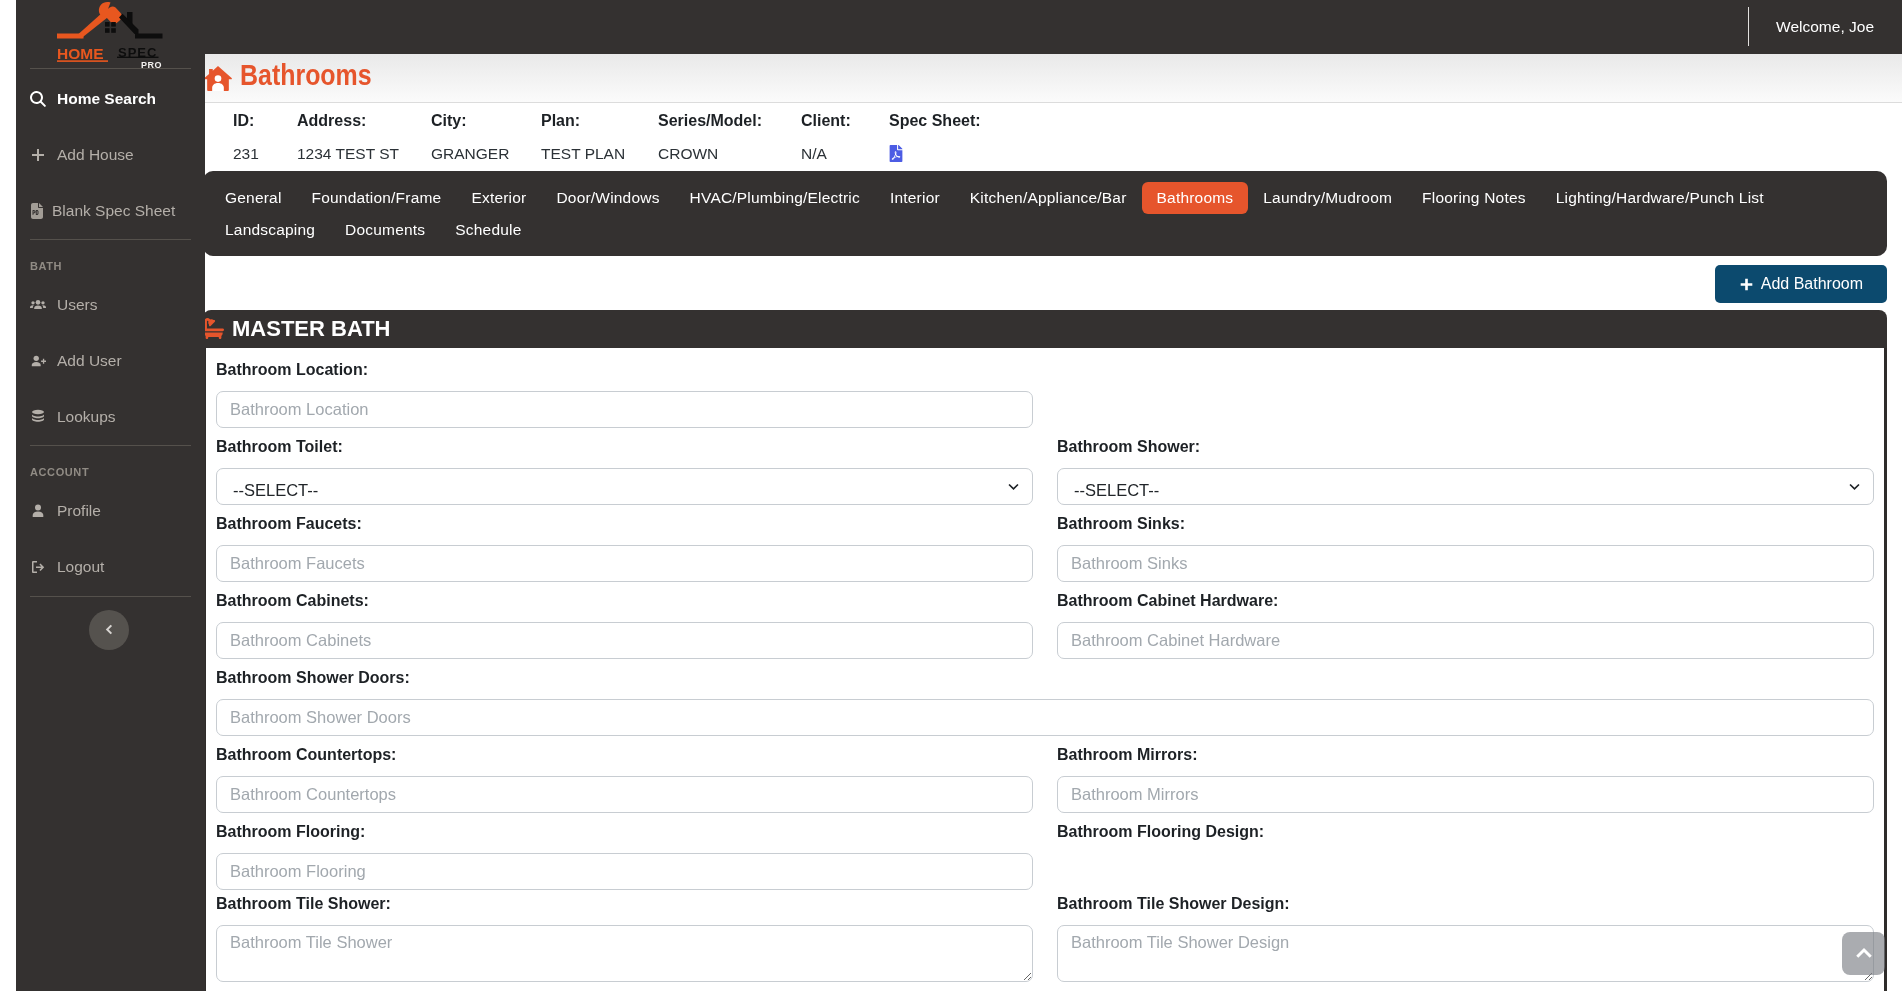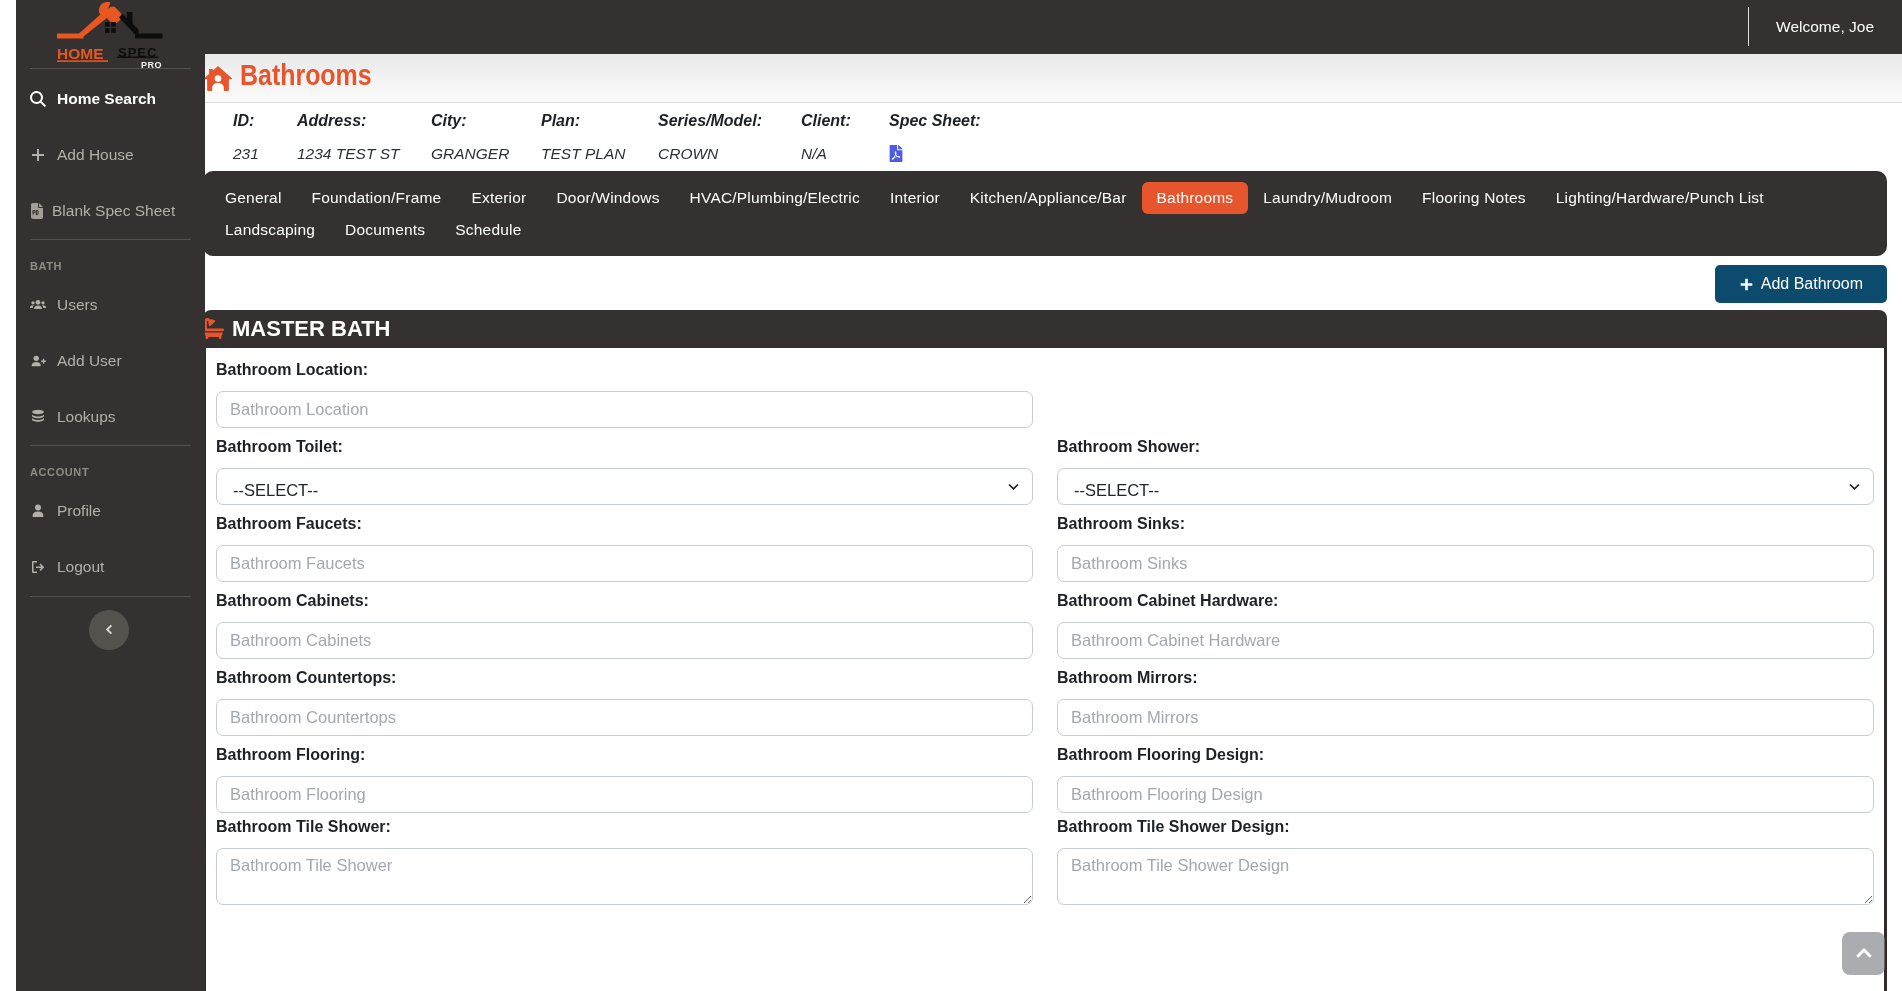--- a/index.html
+++ b/index.html
@@ -18,21 +18,21 @@
 
 .topbar { position:absolute; left:189px; top:0; width:1713px; height:54px; background:#343130; }
 .topbar .vline { position:absolute; left:1559px; top:7px; height:39px; width:1px; background:#e2e0de; }
 .topbar .welcome { position:absolute; right:28px; top:18px; color:#fff; font-size:15.5px; }
 
 .main { position:absolute; left:189px; top:54px; width:1713px; height:937px; background:#fff; }
 .pagehead { height:49px; background:linear-gradient(#e9e9e9,#fbfbfb); border-bottom:1px solid #dcdcdc; position:relative; }
 .pagehead .hicon { position:absolute; left:15px; top:11px; width:28px; height:27px; }
 .pagehead .ptitle { position:absolute; left:51px; top:5px; font-size:29px; font-weight:bold; color:#e6552c; transform:scaleX(.86); transform-origin:left; }
 
-.info { position:relative; height:68px;font-style:italic; }
+.info { position:relative; height:68px; }
 .info .cell { position:absolute; top:0; white-space:nowrap; }
 .info .lab { font-weight:bold; font-size:16px; color:#1d2125; position:absolute; top:9px; }
 .info .val { font-size:15.5px; color:#2b3136; position:absolute; top:42px; }
 
 .tabbar { position:absolute; left:14px; top:117px; width:1684px; height:85px; background:#343130; border-radius:10px; padding:11px 13px 11px 7px; }
 .tabs { list-style:none; display:flex; flex-wrap:wrap; }
 .tabs li { margin:0; }
 .tabs a { display:block; color:#fff; font-size:15.5px; letter-spacing:.2px; padding:7px 15px; line-height:18px; text-decoration:none; border-radius:6px; }
 .tabs a.active { background:#e6552c; }
 
@@ -288,20 +288,28 @@
             </div>
           </div>
         <div class="fcol">
             <div class="fg">
               <label>Bathroom Cabinet Hardware:</label>
               <input class="ctl" placeholder="Bathroom Cabinet Hardware" style="">
             </div>
           </div>
       </div>
       <div class="frow">
+          <div style="width:100%">
+            <div class="fg">
+              <label>Bathroom Shower Doors:</label>
+              <input class="ctl" placeholder="Bathroom Shower Doors" style="">
+            </div>
+          </div>
+        </div>
+      <div class="frow">
         <div class="fcol">
             <div class="fg">
               <label>Bathroom Countertops:</label>
               <input class="ctl" placeholder="Bathroom Countertops" style="">
             </div>
           </div>
         <div class="fcol">
             <div class="fg">
               <label>Bathroom Mirrors:</label>
               <input class="ctl" placeholder="Bathroom Mirrors" style="">
@@ -311,21 +319,20 @@
       <div class="frow">
         <div class="fcol">
             <div class="fg">
               <label>Bathroom Flooring:</label>
               <input class="ctl" placeholder="Bathroom Flooring" style="">
             </div>
           </div>
         <div class="fcol">
             <div class="fg">
               <label>Bathroom Flooring Design:</label>
-              <input class="ctl" placeholder="Bathroom Flooring Design" style="">
             </div>
           </div>
       </div>
       <div class="frow" style="margin-top:-5px">
         <div class="fcol">
             <div class="fg">
               <label>Bathroom Tile Shower:</label>
               <textarea class="ctl" placeholder="Bathroom Tile Shower" style=""></textarea>
             </div>
           </div>

